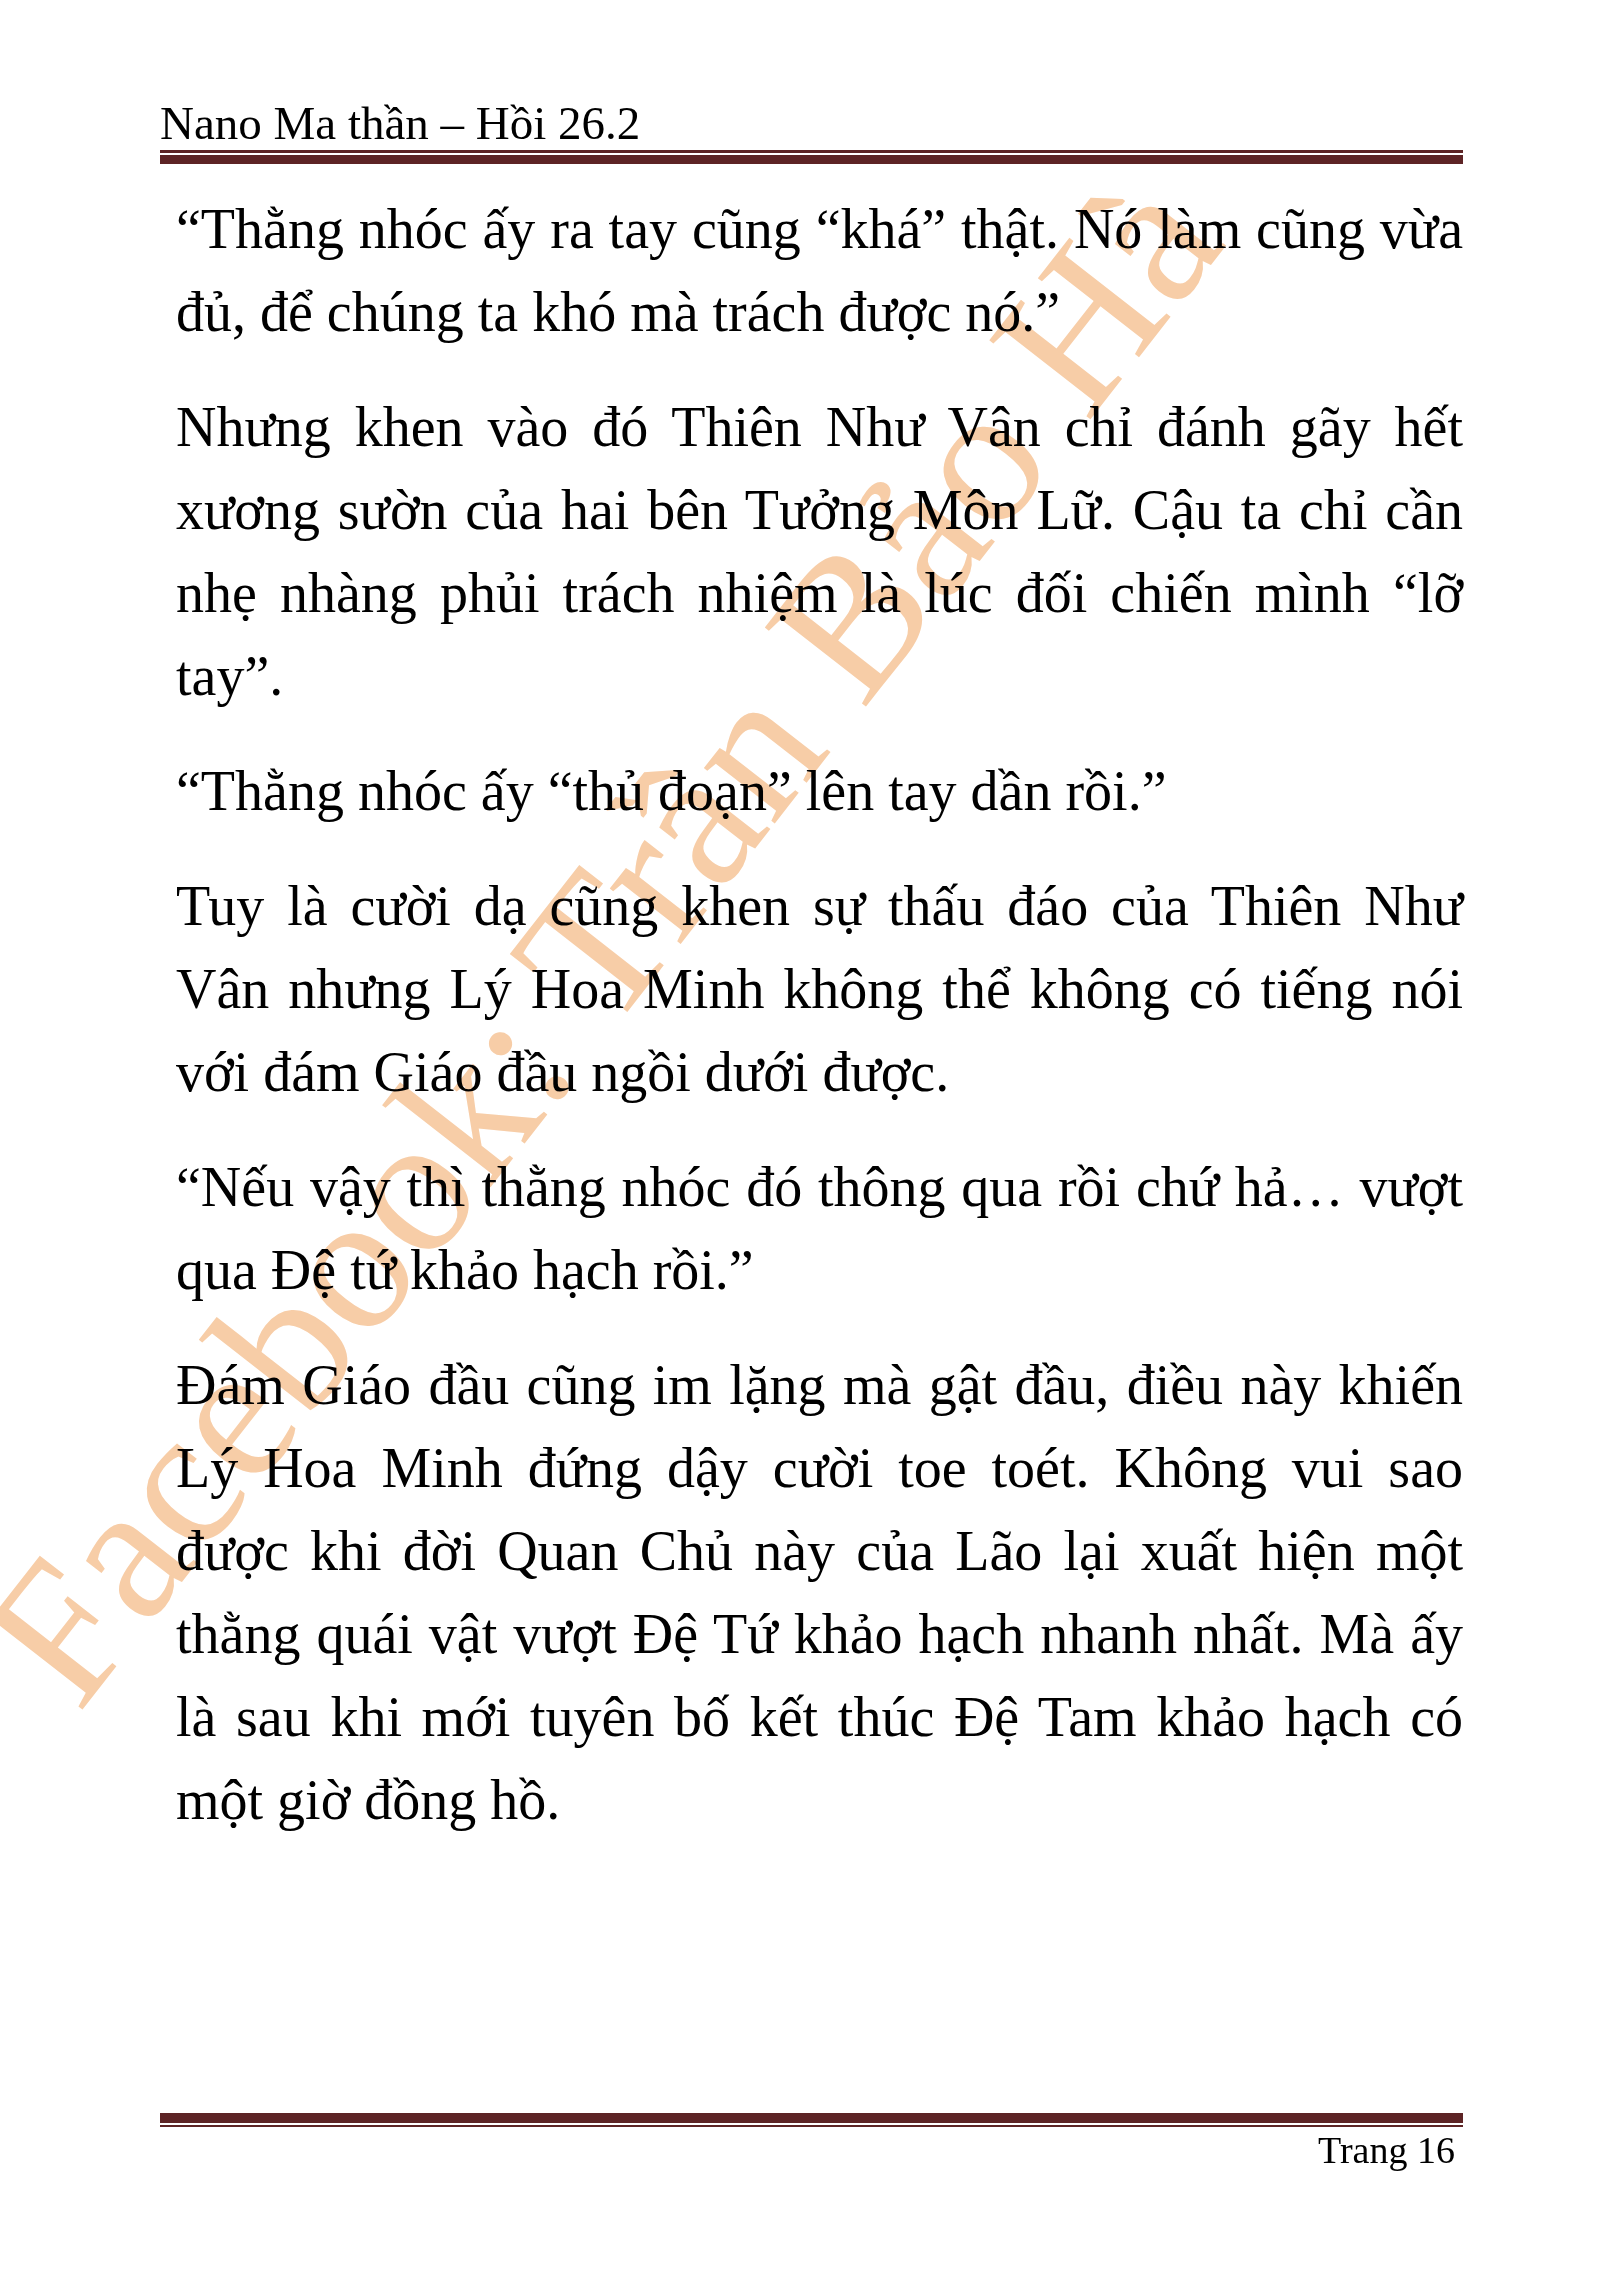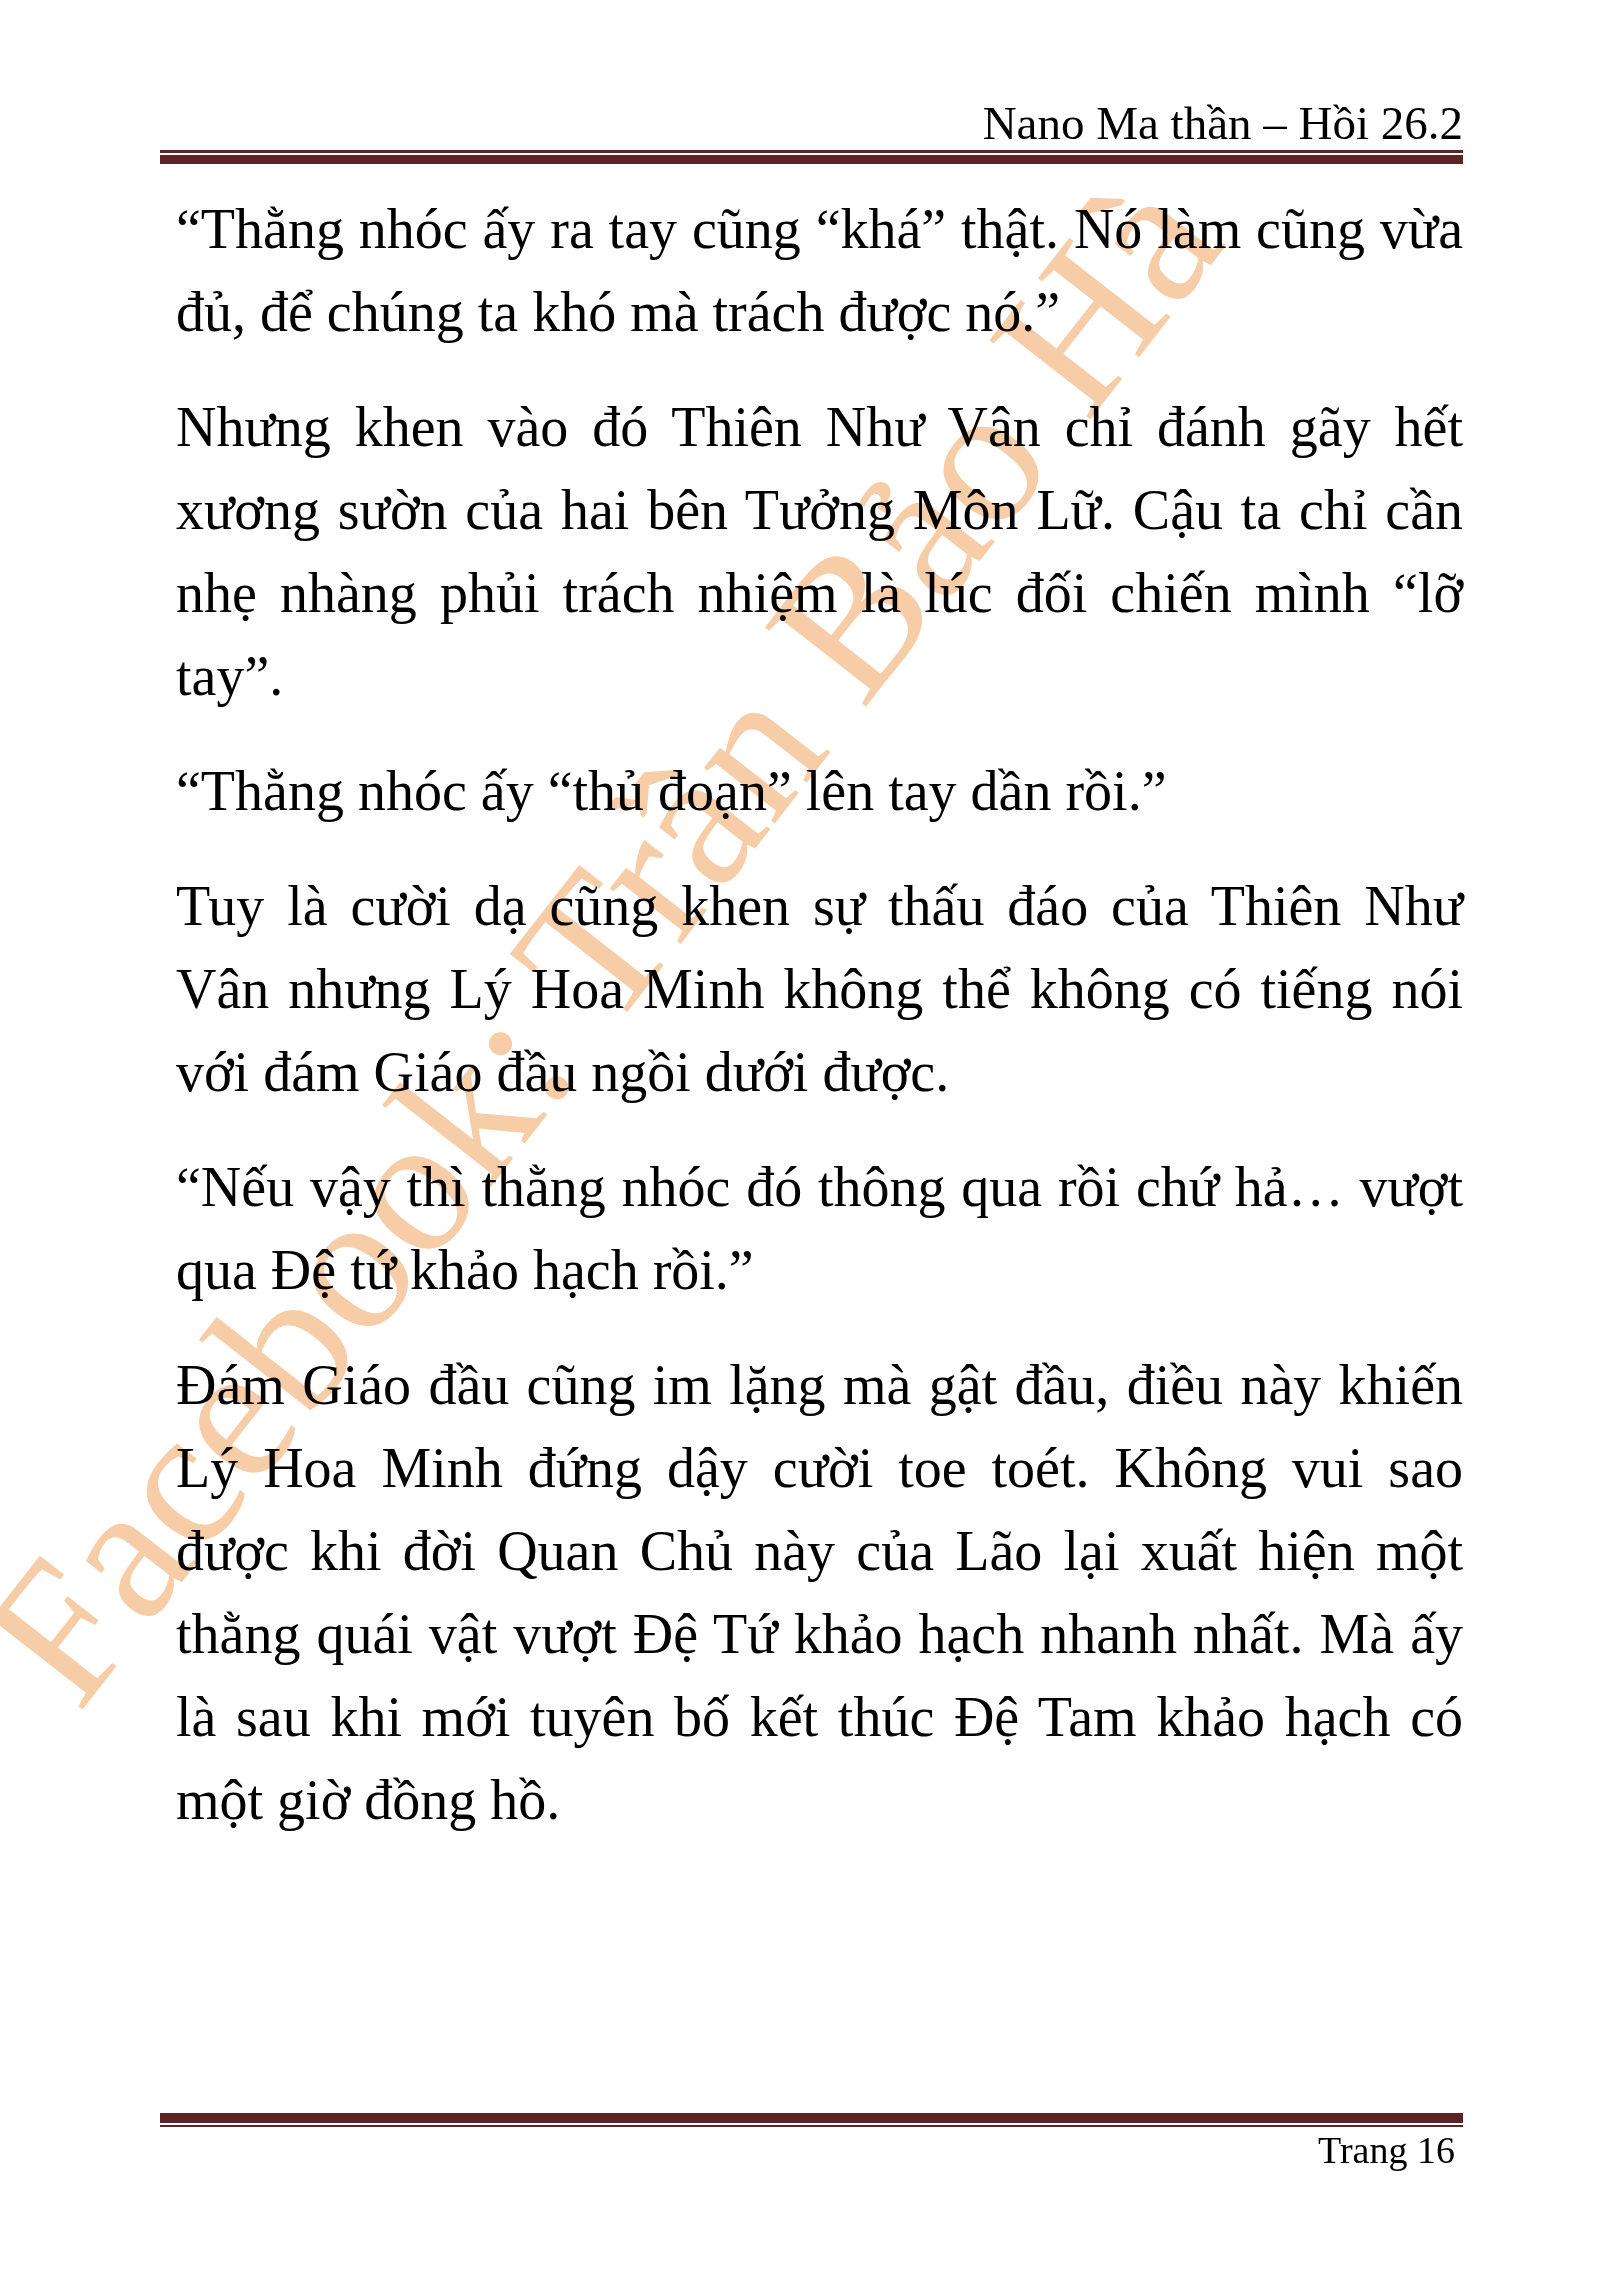--- a/index.html
+++ b/index.html
@@ -25,21 +25,21 @@
     color:var(--watermark-color,#f7cda7);
     z-index:1;
     font-weight:normal;
   }
   .header{
     position:absolute;
     left:160px;
     right:160px;
     top:96px;
     display:flex;
-    justify-content:flex-end;
+    justify-content:space-between;
     font-size:47px;
     line-height:1.15;
     z-index:2;
   }
   .rule-top{
     position:absolute;
     left:160px;
     right:160px;
     top:150px;
     z-index:2;

